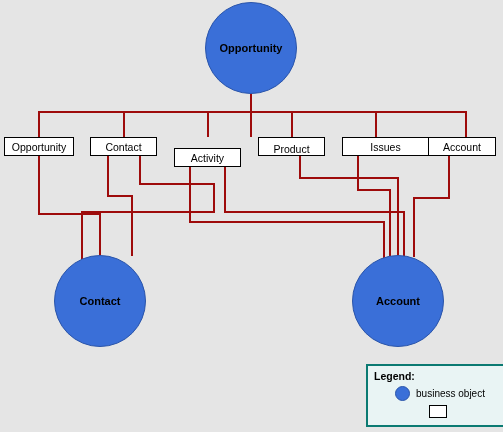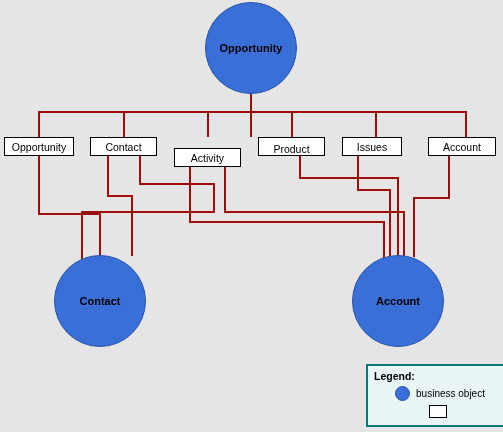--- a/index.html
+++ b/index.html
@@ -146,21 +146,21 @@
   </div>
 
   <div class="node-box" style="left:174px; top:148px; width:67px;">
     <span>Activity</span>
   </div>
 
   <div class="node-box" style="left:258px; top:137px; width:67px;align-items:flex-end;">
     <span>Product</span>
   </div>
 
-  <div class="node-box" style="left:342px; top:137px; width:60px;">
+  <div class="node-box" style="left:342px; top:137px; width:87px;">
     <span>Issues</span>
   </div>
 
   <div class="node-box" style="left:428px; top:137px; width:68px;">
     <span>Account</span>
   </div>
 
   <div id="legend">
     <div class="legend-title">Legend:</div>
     <div class="legend-row">

